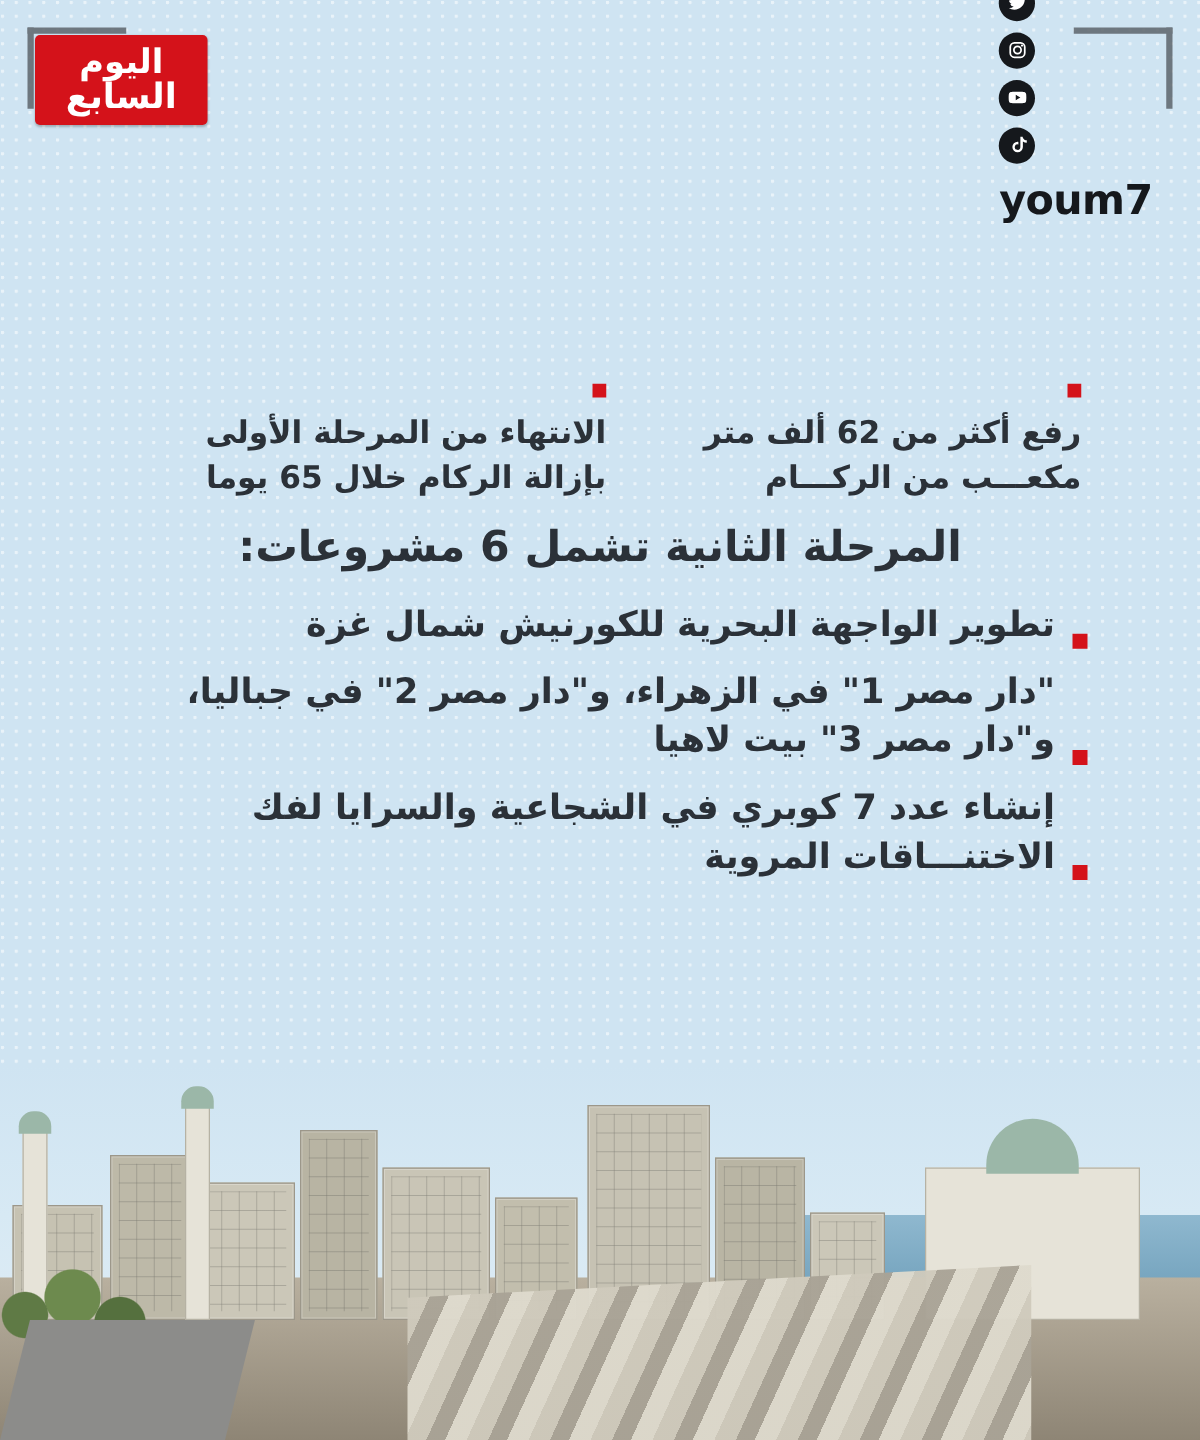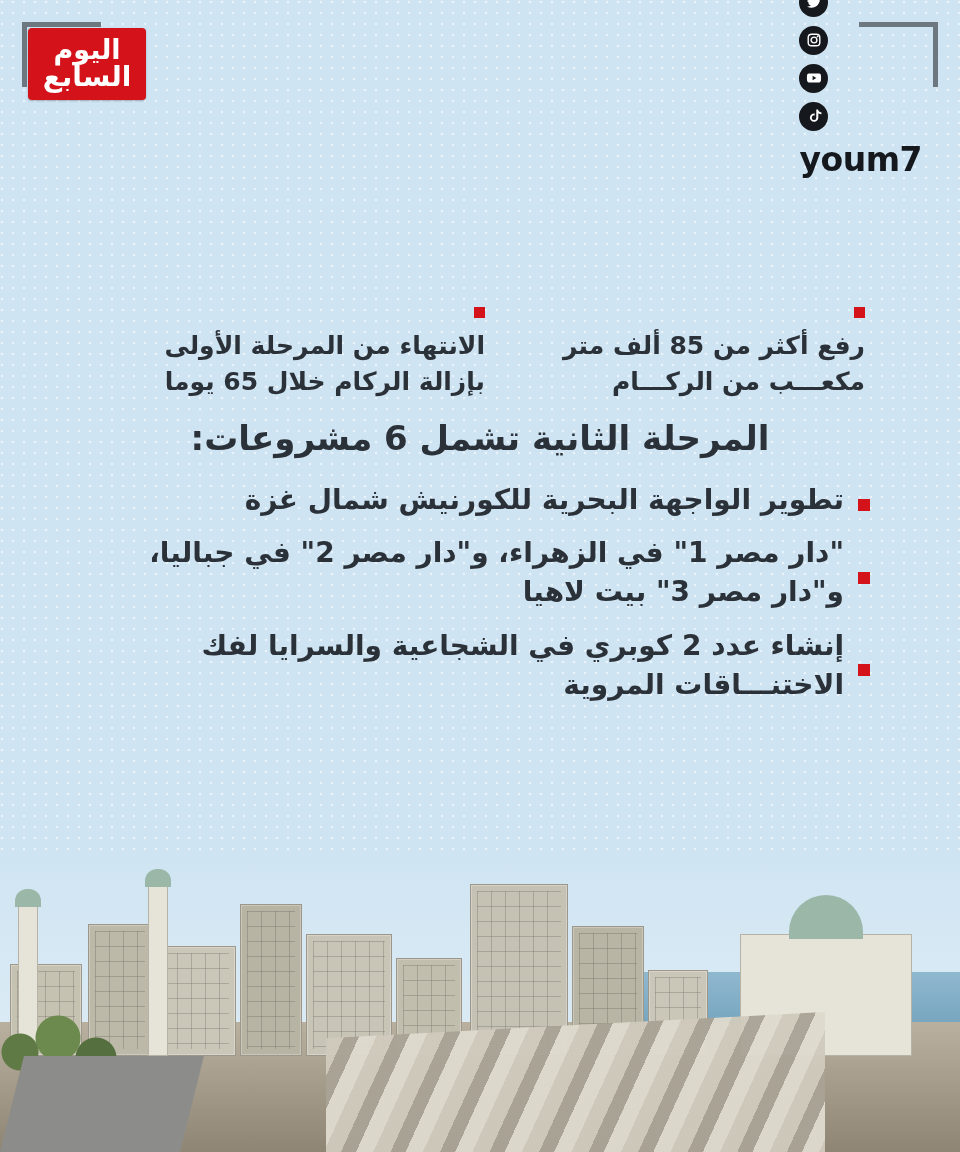--- a/index.html
+++ b/index.html
@@ -45,21 +45,21 @@
     left: 28px;
     right: 28px;
     height: 76px;
     display: flex;
     flex-direction: row-reverse;
     align-items: center;
     justify-content: space-between;
   }
 
   .logo {
-    width: 118px;
+    width: 138px;
     height: 72px;
     background: #d4121a;
     border-radius: 4px;
     display: flex;
     flex-direction: column;
     align-items: center;
     justify-content: center;
     color: #fff;
     line-height: 1.02;
     box-shadow: 0 1px 2px rgba(0,0,0,.25);
@@ -178,21 +178,21 @@
   
   .projects {
     position: absolute;
     top: 480px;
     left: 90px;
     right: 90px;
   }
   .project-item {
     display: flex;
     flex-direction: row;
-    align-items: center;
+    align-items: flex-end;
     gap: 14px;
     margin-bottom: 14px;
   }
   .project-bullet {
     width: 12px;
     height: 12px;
     background: #d4121a;
     margin-top: 11px;
     flex: 0 0 auto;
   }
@@ -383,21 +383,21 @@
     </div>
 
   </div>
 
   <div class="title-block">
   </div>
 
   <div class="facts">
     <div class="fact">
       <span class="fact-bullet"></span>
-      <span class="fact-text">رفع أكثر من 85 ألف متر مكعـــب من الركـــام</span>
+      <span class="fact-text">رفع أكثر من 62 ألف متر مكعـــب من الركـــام</span>
     </div>
     <div class="fact">
       <span class="fact-bullet"></span>
       <span class="fact-text">الانتهاء من المرحلة الأولى بإزالة الركام خلال 65 يوما</span>
     </div>
   </div>
 
   <div class="phase-heading">المرحلة الثانية تشمل 6 مشروعات:</div>
 
   <div class="projects">
@@ -409,21 +409,21 @@
 
 
     <div class="project-item">
       <span class="project-bullet"></span>
       <span class="project-text">"دار مصر 1" في الزهراء، و"دار مصر 2" في جباليا، و"دار مصر 3" بيت لاهيا</span>
     </div>
 
 
     <div class="project-item">
       <span class="project-bullet"></span>
-      <span class="project-text">إنشاء عدد 2 كوبري في الشجاعية والسرايا لفك الاختنـــاقات المروية</span>
+      <span class="project-text">إنشاء عدد 7 كوبري في الشجاعية والسرايا لفك الاختنـــاقات المروية</span>
     </div>
 
   </div>
 
   <div class="photo">
     <div class="sky"></div>
     <div class="sea"></div>
     <div class="ground"></div>
 
     <div class="bldg b1"></div>

